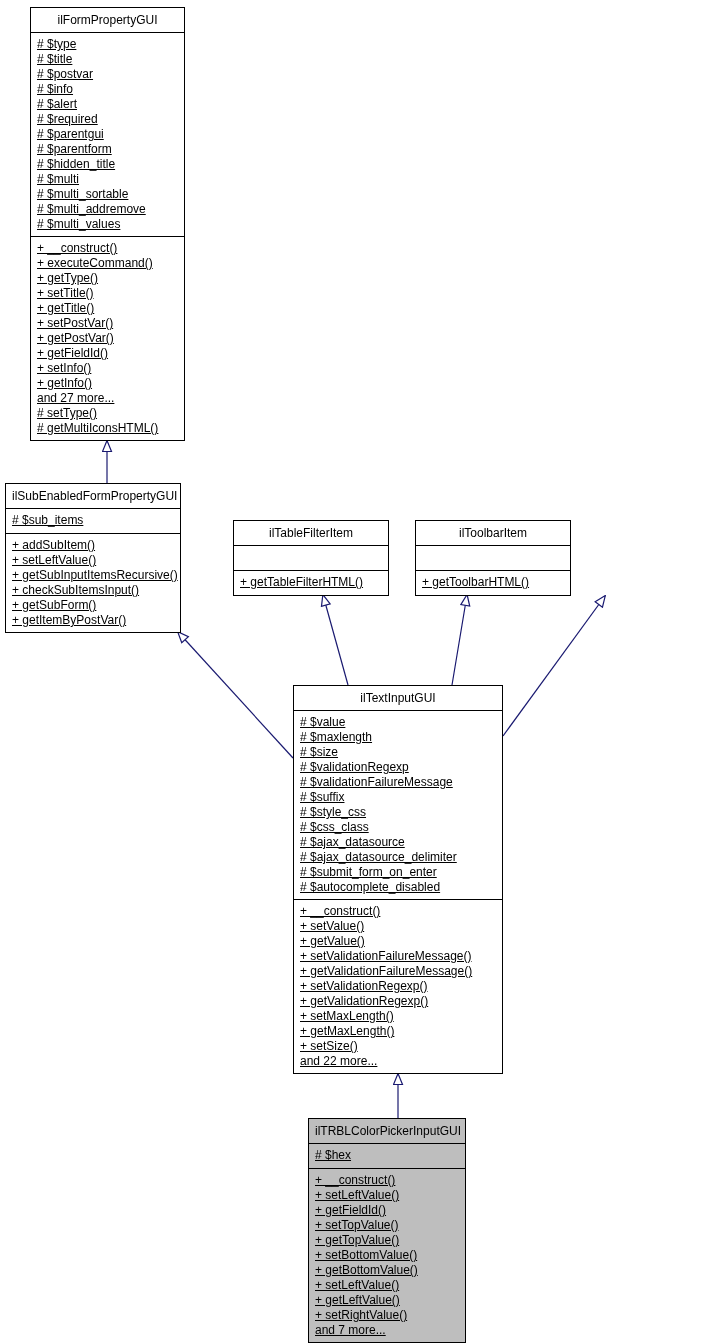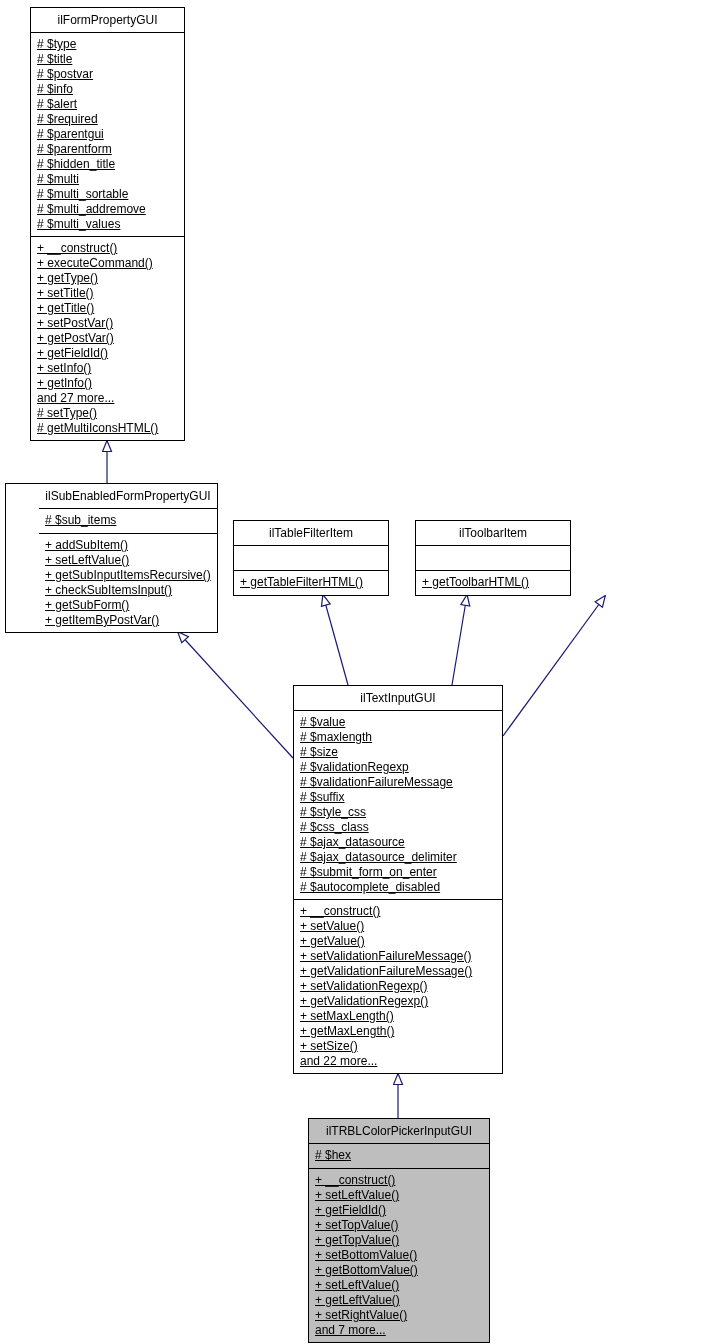--- a/index.html
+++ b/index.html
@@ -112,21 +112,21 @@
         <div class="member-line">+ getPostVar()</div>
         <div class="member-line">+ getFieldId()</div>
         <div class="member-line">+ setInfo()</div>
         <div class="member-line">+ getInfo()</div>
         <div class="member-line">and 27 more...</div>
         <div class="member-line"># setType()</div>
         <div class="member-line"># getMultiIconsHTML()</div>
       </div>
   </div>
 
-  <div class="uml-box" style="left:5px; top:483px; width:213px;padding-left:33px;">
+  <div class="uml-box" style="left:5px; top:483px; width:176px;">
     <div class="uml-title">ilSubEnabledFormPropertyGUI</div>
     <div class="uml-cmp">
         <div class="member-line"># $sub_items</div>
       </div>
     <div class="uml-cmp">
         <div class="member-line">+ addSubItem()</div>
         <div class="member-line">+ setLeftValue()</div>
         <div class="member-line">+ getSubInputItemsRecursive()</div>
         <div class="member-line">+ checkSubItemsInput()</div>
         <div class="member-line">+ getSubForm()</div>
@@ -175,21 +175,21 @@
         <div class="member-line">+ getValidationFailureMessage()</div>
         <div class="member-line">+ setValidationRegexp()</div>
         <div class="member-line">+ getValidationRegexp()</div>
         <div class="member-line">+ setMaxLength()</div>
         <div class="member-line">+ getMaxLength()</div>
         <div class="member-line">+ setSize()</div>
         <div class="member-line">and 22 more...</div>
       </div>
   </div>
 
-  <div class="uml-box highlight" style="left:308px; top:1118px; width:182px;">
+  <div class="uml-box highlight" style="left:308px; top:1118px; width:158px;">
     <div class="uml-title">ilTRBLColorPickerInputGUI</div>
     <div class="uml-cmp">
         <div class="member-line"># $hex</div>
       </div>
     <div class="uml-cmp">
         <div class="member-line">+ __construct()</div>
         <div class="member-line">+ setLeftValue()</div>
         <div class="member-line">+ getFieldId()</div>
         <div class="member-line">+ setTopValue()</div>
         <div class="member-line">+ getTopValue()</div>

